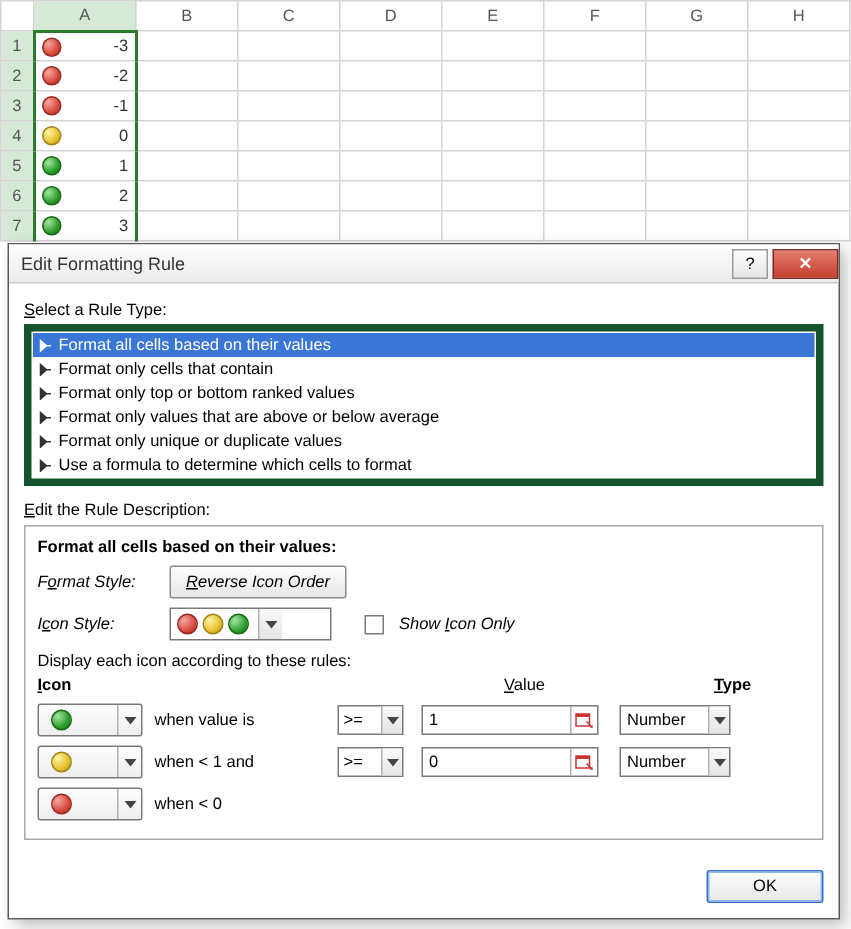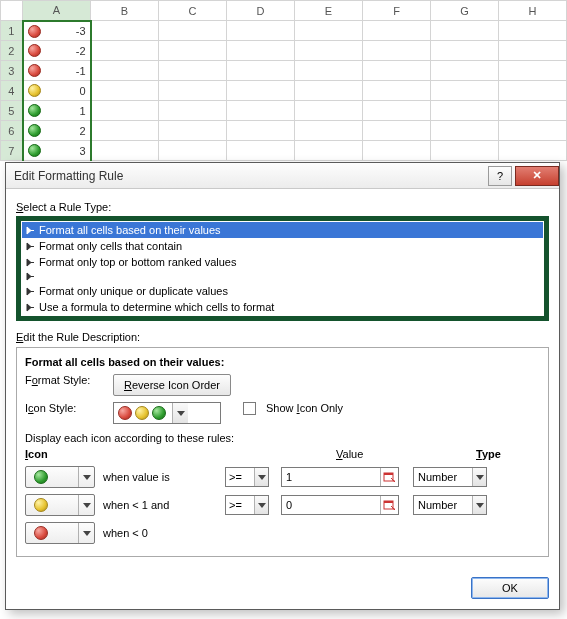--- a/index.html
+++ b/index.html
@@ -125,21 +125,21 @@
     width: 9px; height: 9px;
     display: inline-block;
   }
   .ptr svg { display:block; }
   .subhead { margin: 10px 0 4px 0; }
   .descbox {
     border: 1px solid #aaa;
     padding: 8px 8px 12px 8px;
   }
   .descbox .strong { font-weight: bold; margin-bottom: 6px; }
-  .row { display: flex; margin-bottom: 6px; gap: 6px; }
+  .row { display: flex; align-items: center; margin-bottom: 6px; gap: 6px; font-style: italic; }
   .lbl { width: 82px; }
   .combo {
     display: inline-flex; align-items: center;
     border: 1px solid #7a7a7a;
     height: 20px; background: #fff;
     padding-left: 4px;
   }
   .combo .val { min-width: 70px; }
   .combo .drop {
     width: 16px; height: 18px;
@@ -325,20 +325,21 @@
             </svg>
           </span>
           <span>Format only top or bottom ranked values</span>
         </div>
         <div class="item">
           <span class="ptr">
             <svg width="9" height="9">
               <path d="M1 1 L5 4.5 L1 8 Z M5 4.5 L8 4.5" stroke="#333" fill="#333" stroke-width="1"></path>
             </svg>
           </span>
+          <span>Format only values that are above or below average</span>
         </div>
         <div class="item">
           <span class="ptr">
             <svg width="9" height="9">
               <path d="M1 1 L5 4.5 L1 8 Z M5 4.5 L8 4.5" stroke="#333" fill="#333" stroke-width="1"></path>
             </svg>
           </span>
           <span>Format only unique or duplicate values</span>
         </div>
         <div class="item">

